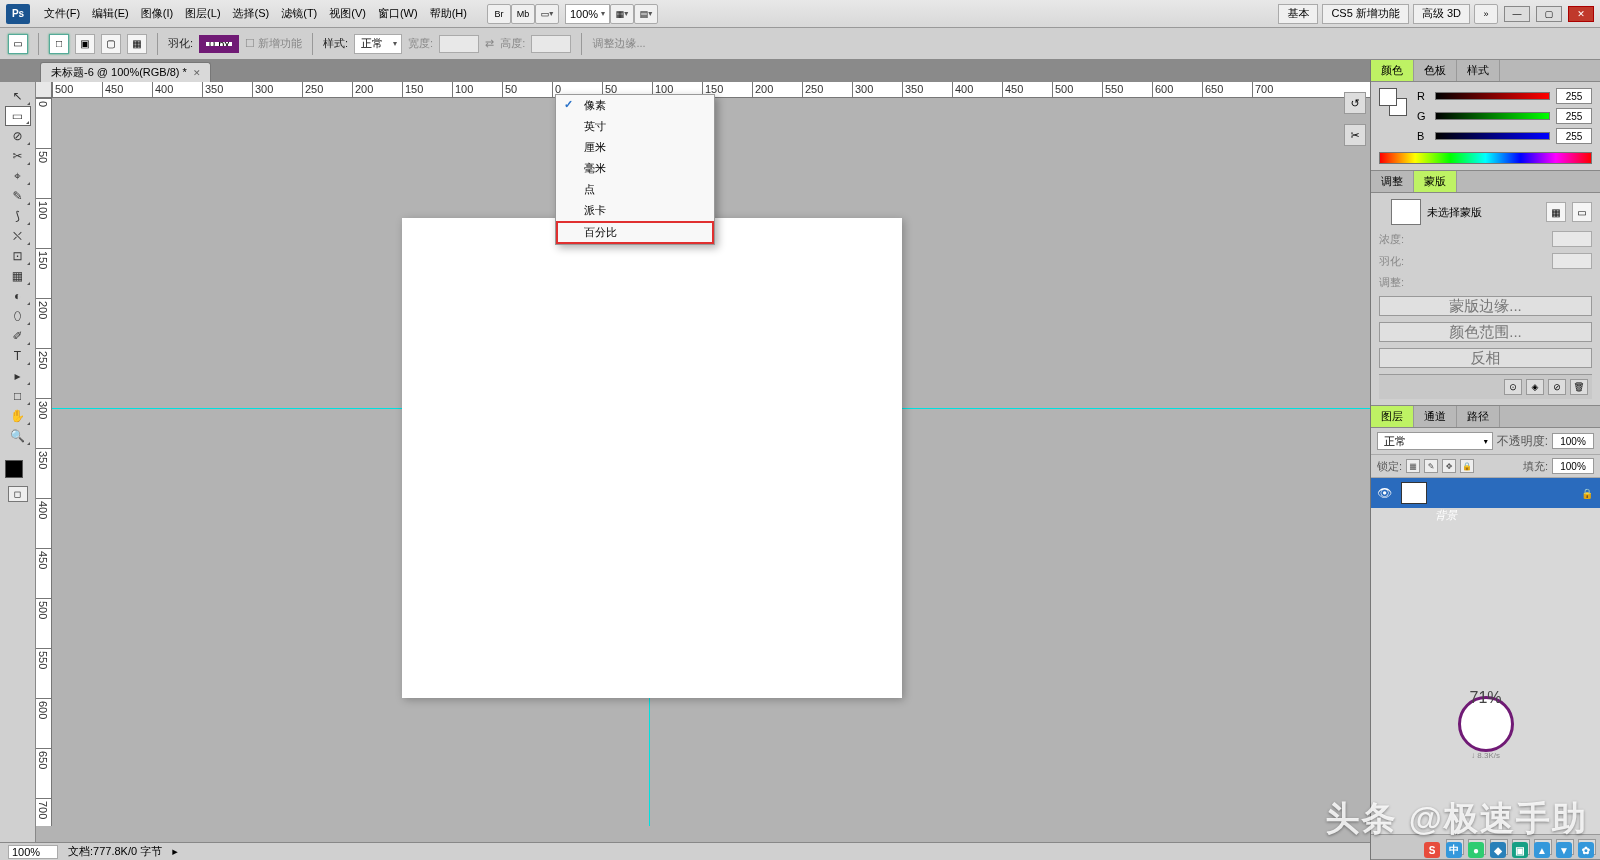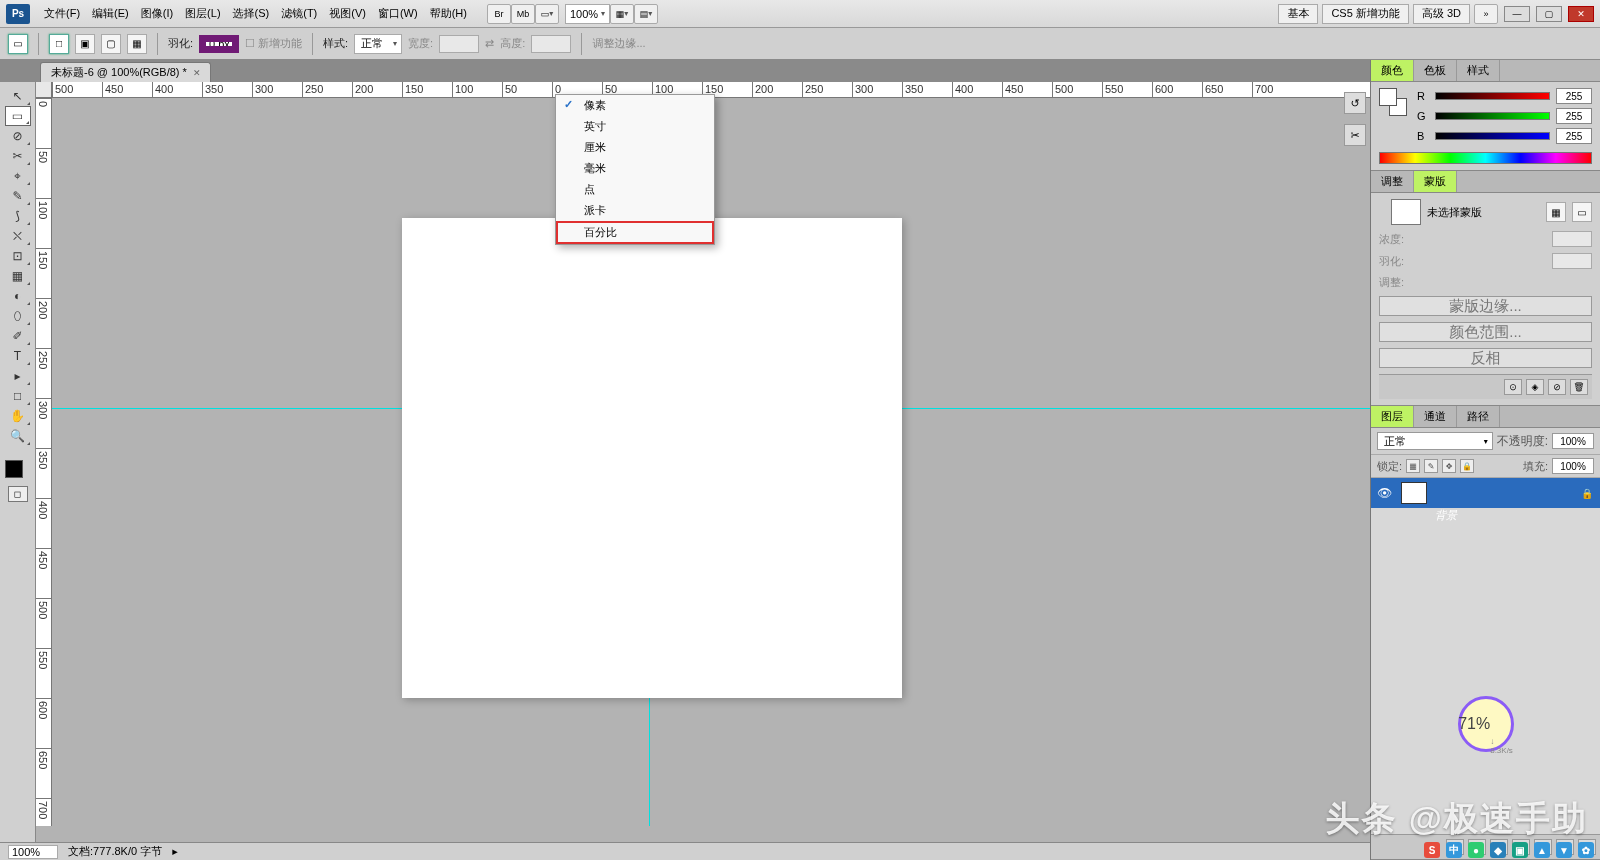--- a/index.html
+++ b/index.html
@@ -104,21 +104,21 @@
 .lock-row .lock-ic { width:14px; height:14px; border:1px solid #999; background:#eee; font-size:8px; display:flex; align-items:center; justify-content:center; }
 .layer-list { height:200px; overflow:auto; background:#d8d8d8; }
 .layer-item { display:flex; align-items:center; height:30px; background:#2a6bbd; color:#fff; padding:0 6px; gap:8px; }
 .layer-eye { width:16px; font-size:12px; }
 .layer-thumb { width:26px; height:22px; background:#fff; border:1px solid #333; }
 .layer-name { flex:1; font-style:italic;margin-top:44px; }
 .layer-lock { font-size:10px; }
 .layer-buttons { display:flex; justify-content:flex-end; gap:4px; padding:4px; border-top:1px solid #999; background:#c8c8c8; }
 .layer-buttons .lb { width:18px; height:16px; border:1px solid #999; background:#ddd; font-size:9px; display:flex; align-items:center; justify-content:center; }
 
-.perf-circle { width:56px; height:56px; border-radius:50%; border:3px solid #8b5cf6; margin:18px auto 4px; display:flex; align-items:center; justify-content:center; background:#fef9c3; }
+.perf-circle { width:56px; height:56px; border-radius:50%; border:3px solid #701a75; margin:18px auto 4px; display:flex; flex-direction:column; align-items:center; justify-content:center; background:#ffffff; }
 .perf-circle .pct { font-size:16px; color:#444; }
 .perf-circle .sub { font-size:8px; color:#888;margin-top:44px; }
 
 
 .statusbar { position:absolute; left:0; right:230px; bottom:0; height:18px; background:#d0d0d0; border-top:1px solid #888; display:flex; align-items:center; padding:0 8px; gap:10px; font-size:10px; }
 .statusbar .zoom-field { width:50px; border:1px solid #aaa; background:#fff; height:14px; padding:0 3px; }
 
 
 .watermark { position:absolute; right:12px; bottom:18px; font-size:34px; font-weight:bold; color:rgba(255,255,255,.85); text-shadow:0 1px 3px rgba(0,0,0,.4); letter-spacing:2px; z-index:9; pointer-events:none; }
 .taskbar-icons { position:absolute; right:6px; bottom:2px; display:flex; gap:6px; z-index:10; }

